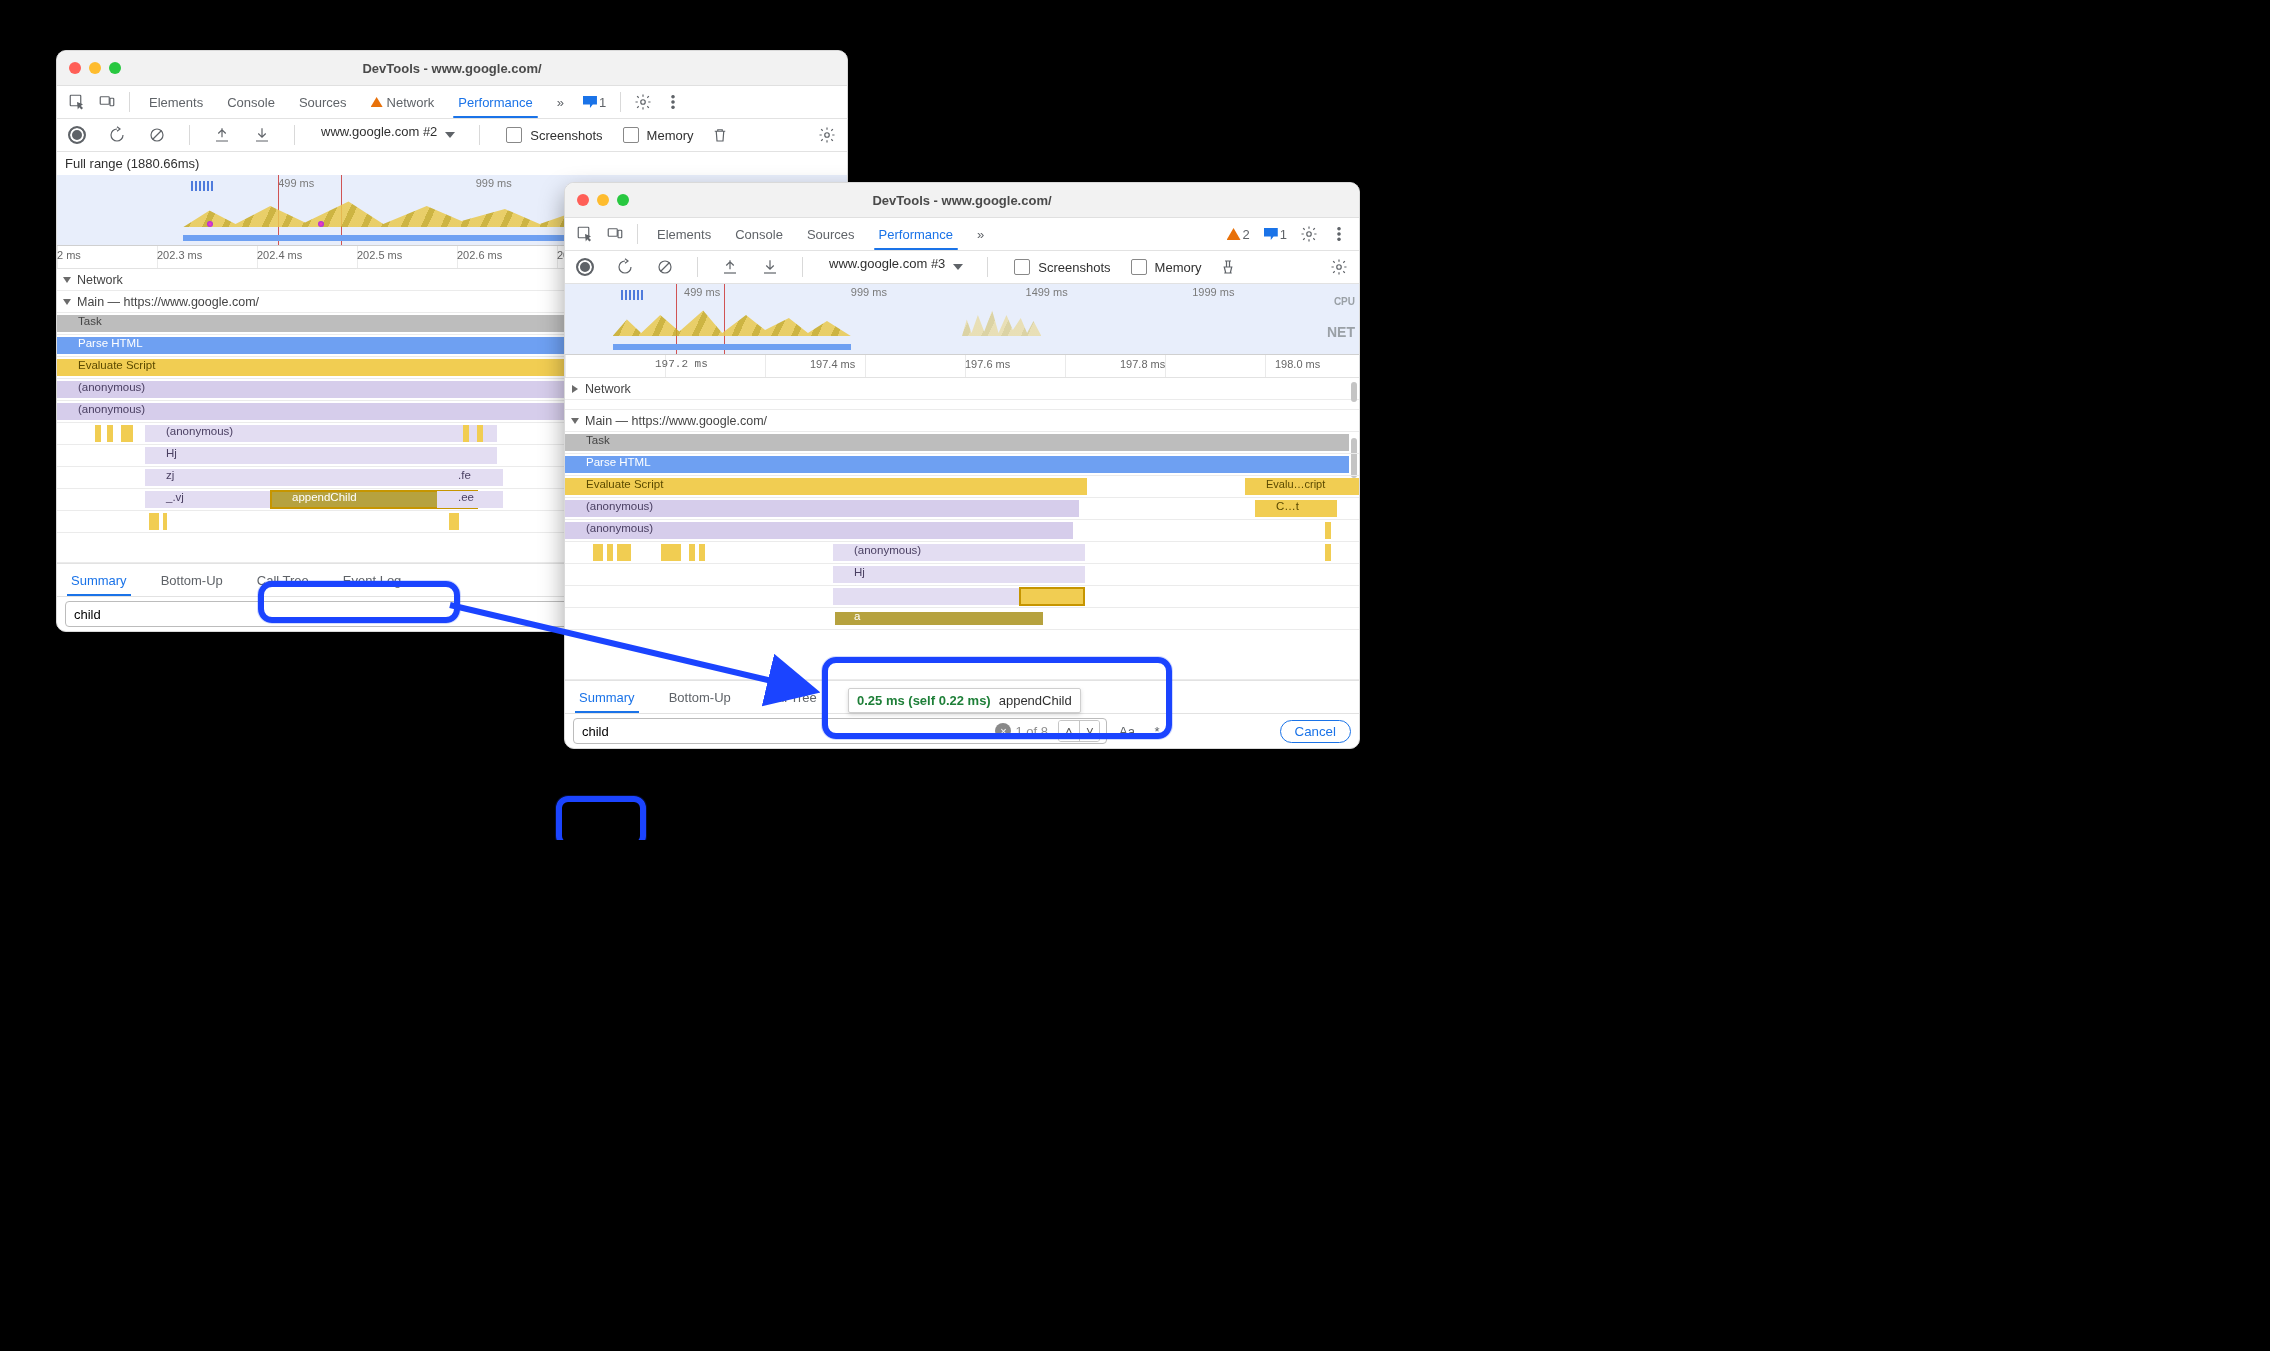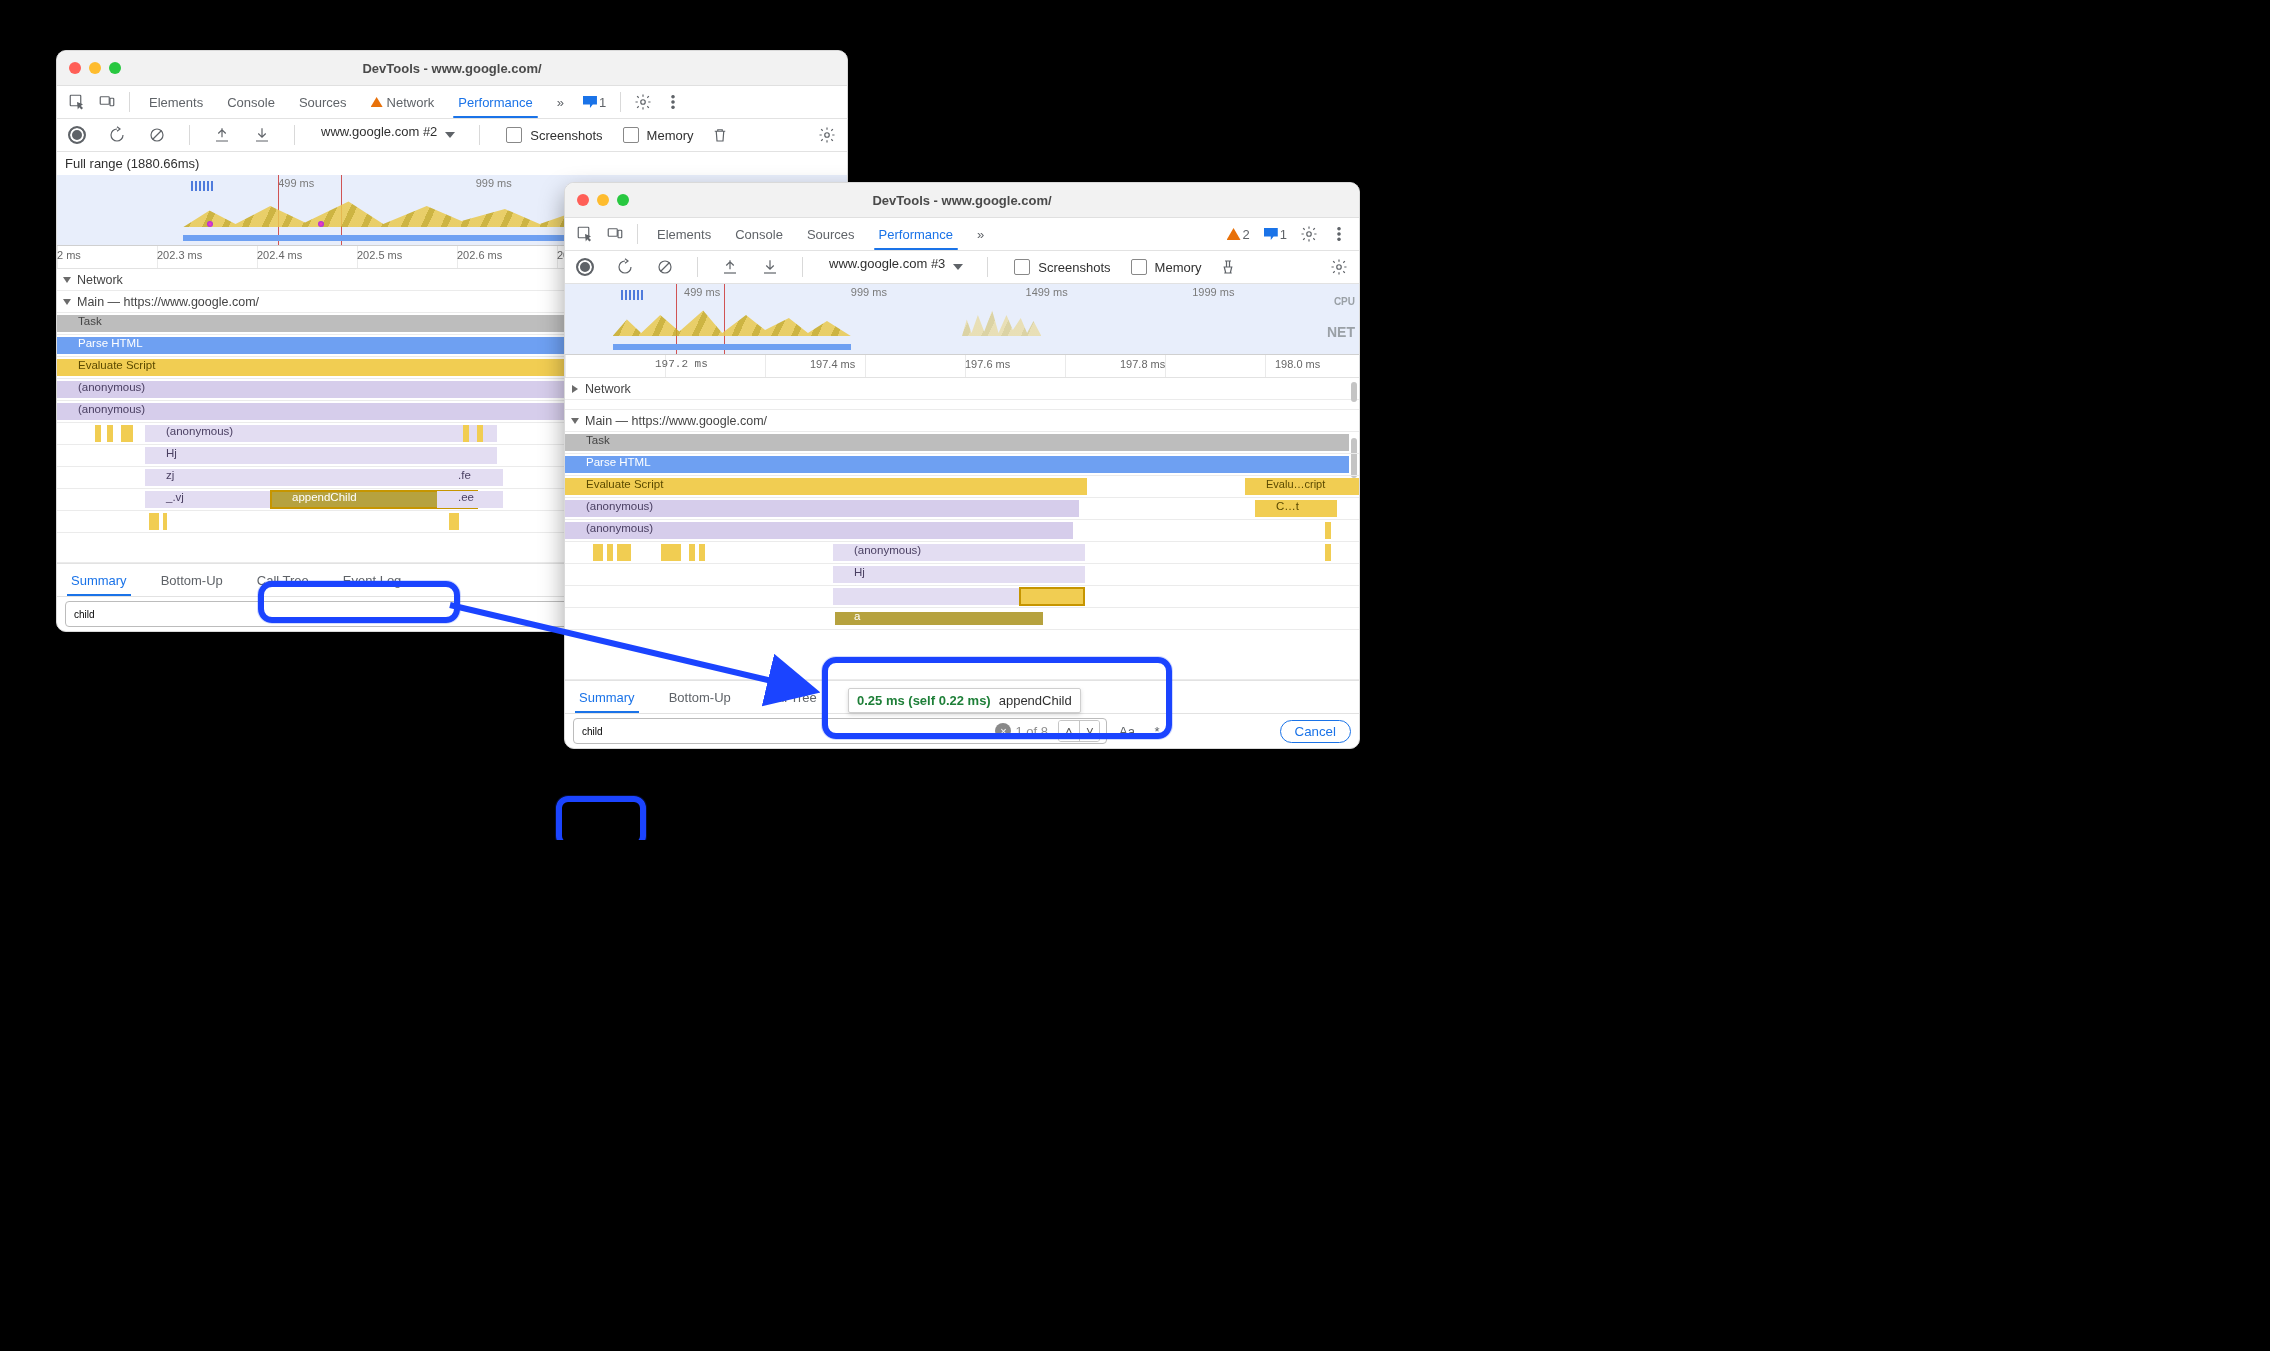--- a/index.html
+++ b/index.html
@@ -183,21 +183,21 @@
   }
 
   .searchbar {
     display:flex; align-items:center; height:34px; padding:0 8px; gap:8px;
   }
   .searchbox {
     flex:1 1 auto; height:24px; border:1px solid #bcbcbc; border-radius:4px;
     display:flex; align-items:center; padding:0 6px; gap:4px;
   }
   .searchbox input {
-    border:none; outline:none; flex:1 1 auto; font-size:10px; background:transparent;
+    border:none; outline:none; flex:1 1 auto; font-size:13px; background:transparent;
   }
   .clear-x { color:#898989; width:16px;height:16px;border-radius:50%;background:#898989;color:#fff;
     display:flex;align-items:center;justify-content:center;font-size:11px;line-height:1;}
   .result-count { color:#8e8e8e; white-space:nowrap; }
   .stepper {
     display:flex; border:1px solid #c6c6c6; border-radius:3px; overflow:hidden;
   }
   .stepper button { width:20px; height:20px; border:none; background:#fff; color:#555; }
   .stepper button + button { border-left:1px solid #c6c6c6;}
   .toggle { color:#5f6368; padding:0 4px;}

